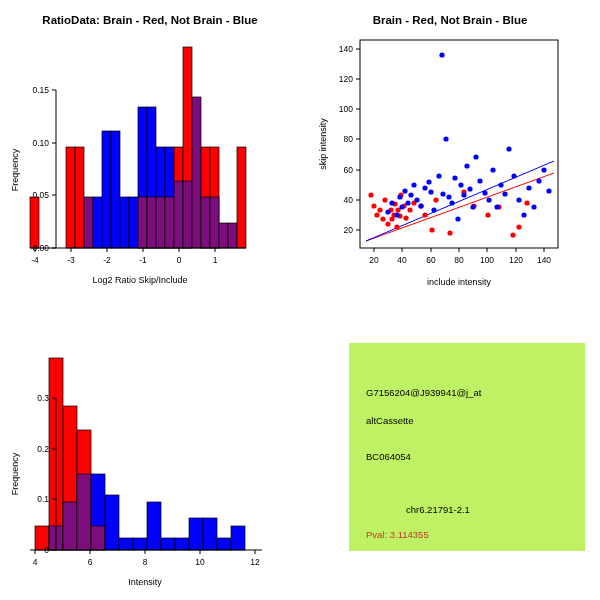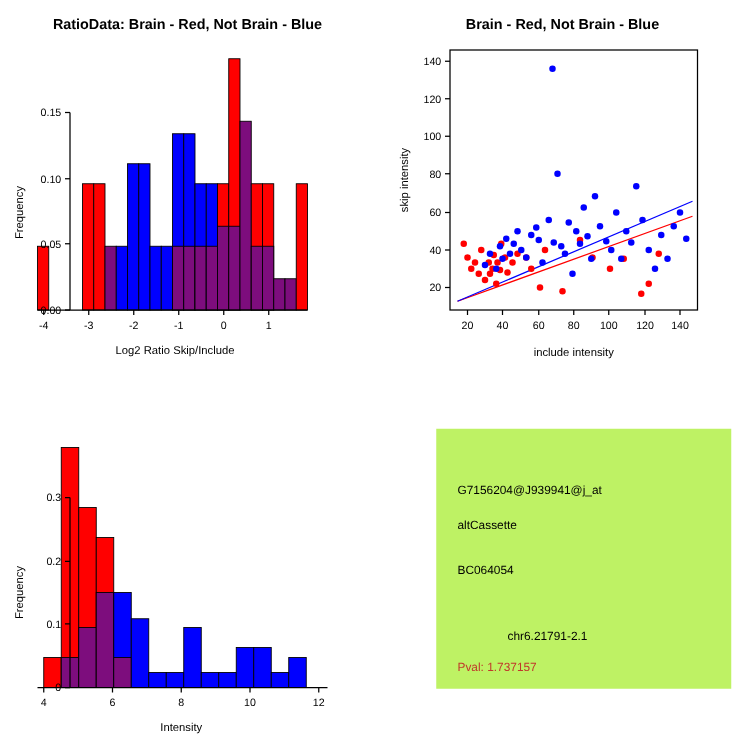--- a/index.html
+++ b/index.html
@@ -303,16 +303,16 @@
       <text class="axlabel" x="145" y="280" text-anchor="middle" fill="#000">Intensity</text>
       <text class="axlabel" x="18" y="169" text-anchor="middle" fill="#000" transform="rotate(-90 18 169)">Frequency</text>
     </svg>
   </div>
 
   <div class="infobox">
     <div class="infoline" style="left:17px;top:44px;">G7156204@J939941@j_at</div>
     <div class="infoline" style="left:17px;top:72px;">altCassette</div>
     <div class="infoline" style="left:17px;top:108px;">BC064054</div>
     <div class="infoline" style="left:17px;top:161px;margin-left:40px;">chr6.21791-2.1</div>
-    <div class="infoline pval" style="left:17px;top:186px;">Pval: 1.737157</div>
+    <div class="infoline pval" style="left:17px;top:186px;">Pval: 3.114355</div>
   </div>
 
 </div>
 
 </body></html>

